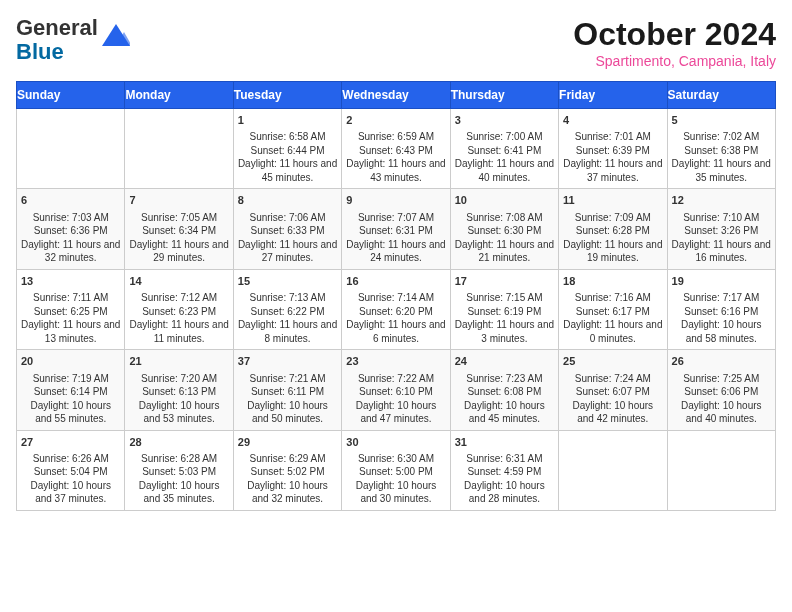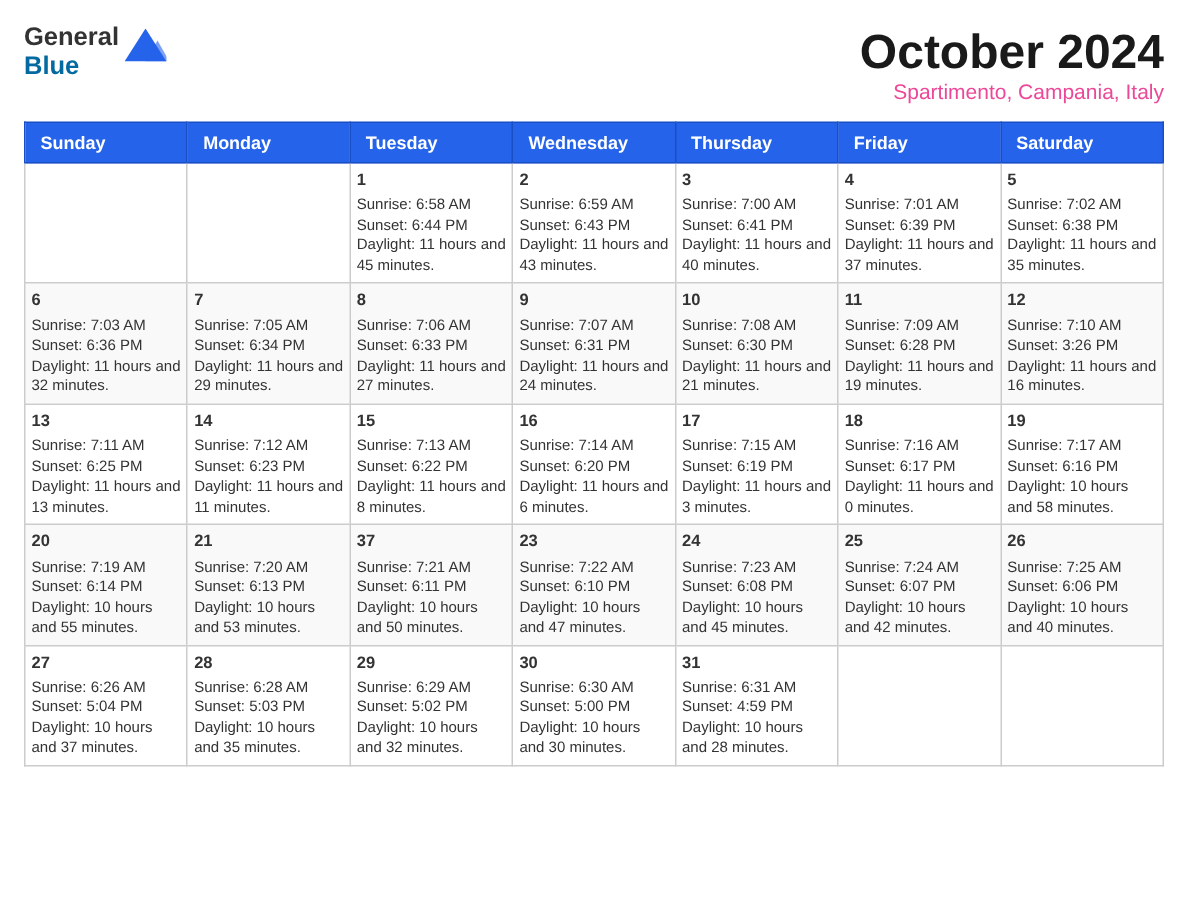--- a/index.html
+++ b/index.html
@@ -15,21 +15,21 @@
       justify-content: space-between;
       align-items: flex-start;
       margin-bottom: 12px;
     }
     .logo {
       display: flex;
       flex-direction: column;
       align-items: flex-start;
     }
     .logo-text {
-      font-size: 17px;
+      font-size: 22px;
       font-weight: bold;
       color: #1a1a1a;
       line-height: 1.1;
     }
     .logo-text span.general { color: #333; }
     .logo-text span.blue { color: #0369a1; }
     .title-block {
       text-align: right;
     }
     .month-title {
@@ -42,21 +42,21 @@
       color: #ec4899;
     }
     table {
       width: 100%;
       border-collapse: collapse;
       font-size: 11px;
     }
     thead tr th {
       background-color: #2563eb;
       color: #fff;
-      padding: 6px 10px;
+      padding: 6px 0;
       text-align: left;
       font-size: 12px;
       font-weight: bold;
       border: 1px solid #1a4fc4;
     }
     tbody tr td {
       border: 1px solid #ccc;
       padding: 4px 4px;
       vertical-align: top;
       width: calc(100%/7);
@@ -71,20 +71,21 @@
     }
     .day-num {
       font-weight: bold;
       font-size: 11px;
       margin-bottom: 2px;
     }
     .cell-content {
       font-size: 10px;
       color: #333;
       line-height: 1.35;
+      text-align: center;
     }
     td.empty {
       background: #fff;
     }
   </style>
 </head>
 <body>
 
 <div class="header">
   <div class="logo">

